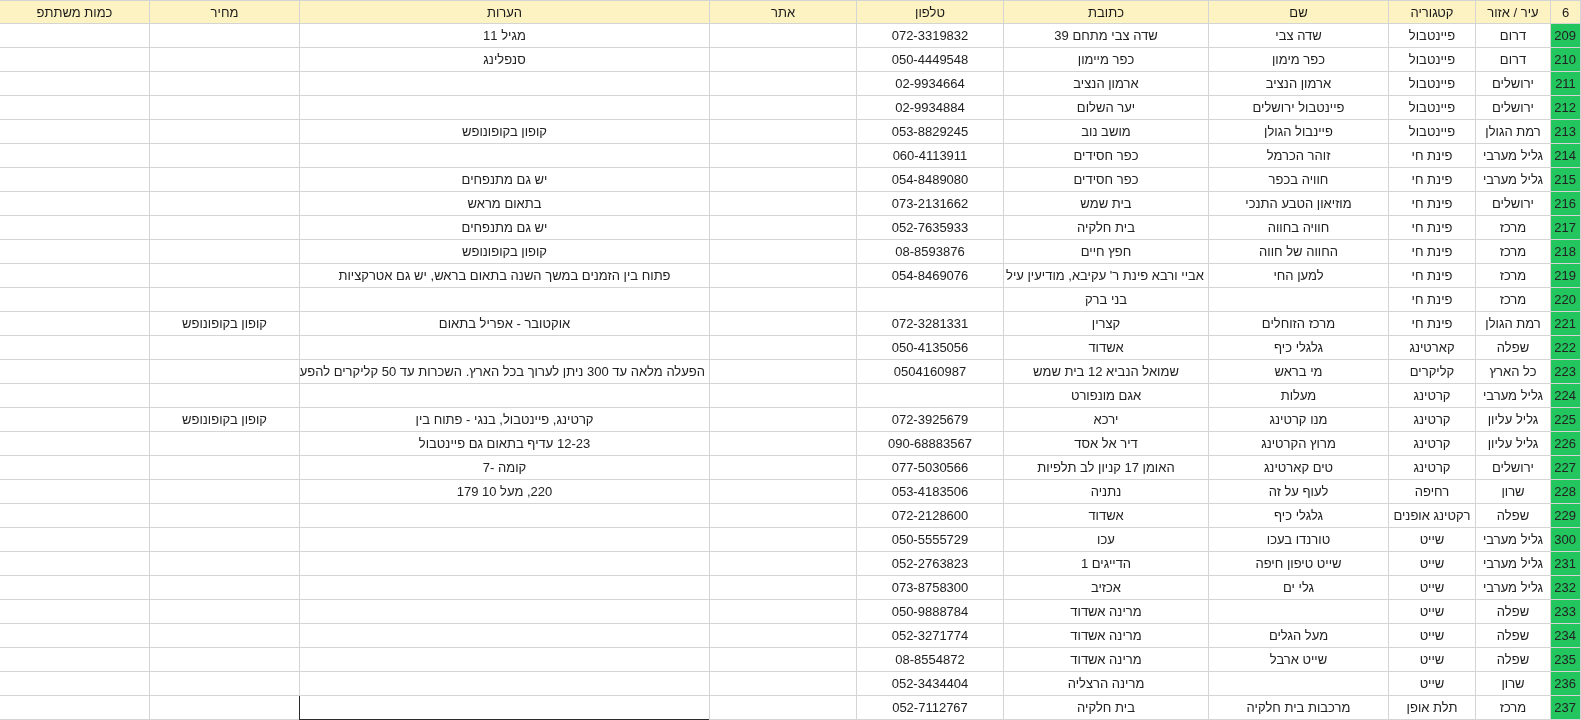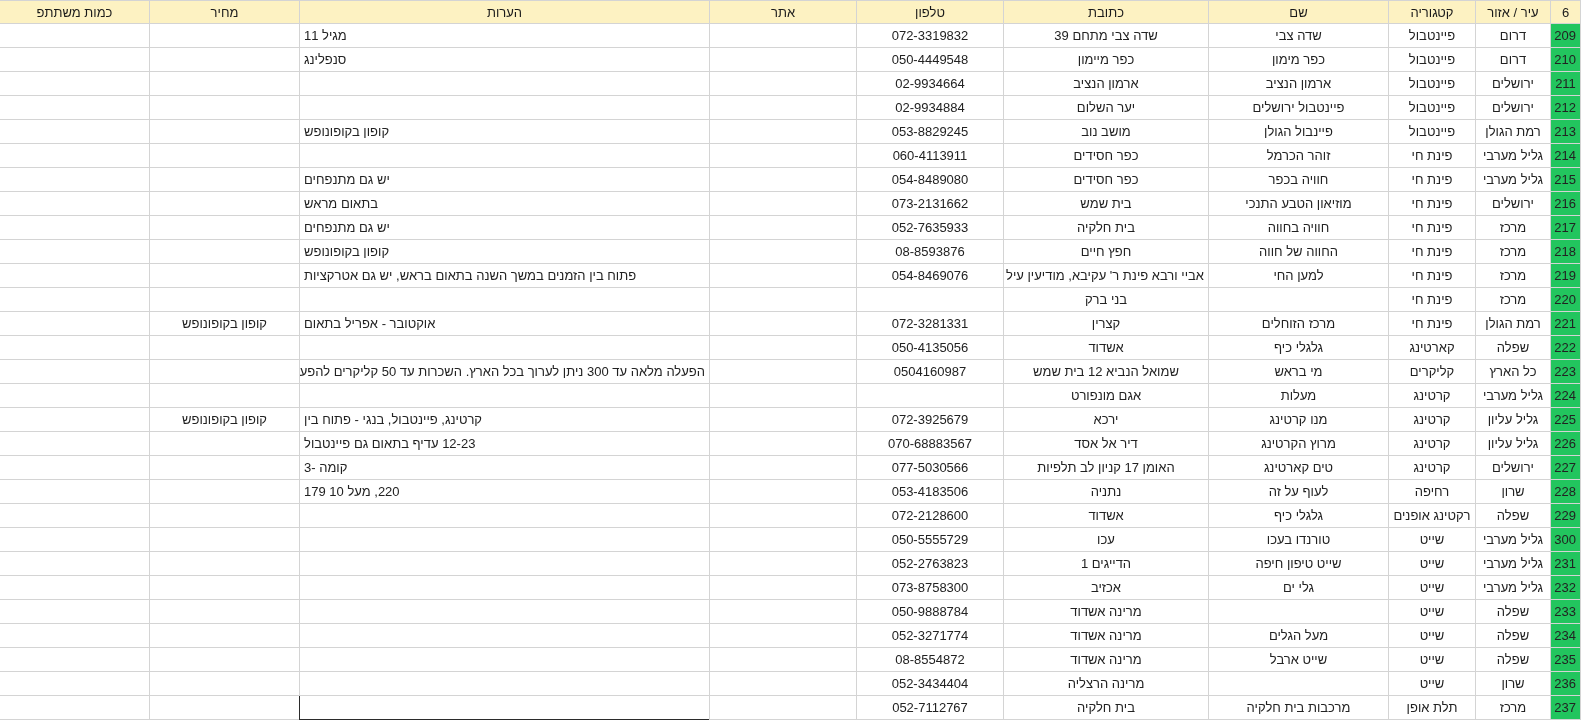--- a/index.html
+++ b/index.html
@@ -61,21 +61,21 @@
   col.c-cat    { width: 87px; }
   col.c-name   { width: 180px; }
   col.c-addr   { width: 205px; }
   col.c-phone  { width: 147px; }
   col.c-site   { width: 147px; }
   col.c-notes  { width: 410px; }
   col.c-price  { width: 150px; }
   col.c-qty    { width: 150px; }
 
   td.center { text-align: center; }
-  td.notes  { text-align: left; }
+  td.notes  { text-align: center; }
   td.muted  { color: #9aa0a6; }
   td.small  { font-size: 10px; }
   td.site-blue { color: #5b6bbf; }
 
   tr.data-row:last-child td.notes-box {
     border: 1px solid #2b2b2b;
   }
 </style>
 </head>
 <body>
@@ -312,35 +312,35 @@
           <td class="notes">קרטינג, פיינטבול, בנגי - פתוח בין</td>
           <td class="center">קופון בקופונופש</td>
           <td class="center"></td>
         </tr>
         <tr class="data-row">
           <td class="rownum">226</td>
           <td class="center">גליל עליון</td>
           <td class="center">קרטינג</td>
           <td class="center">מרוץ הקרטינג</td>
           <td class="center">דיר אל אסד</td>
-          <td class="center">070-68883567</td>
+          <td class="center">090-68883567</td>
           <td class="center"></td>
           <td class="notes">12-23 עדיף בתאום גם פיינטבול</td>
           <td class="center"></td>
           <td class="center"></td>
         </tr>
         <tr class="data-row">
           <td class="rownum">227</td>
           <td class="center">ירושלים</td>
           <td class="center">קרטינג</td>
           <td class="center">טים קארטינג</td>
           <td class="center">האומן 17 קניון לב תלפיות</td>
           <td class="center">077-5030566</td>
           <td class="center"></td>
-          <td class="notes">קומה -3</td>
+          <td class="notes">קומה -7</td>
           <td class="center"></td>
           <td class="center"></td>
         </tr>
         <tr class="data-row">
           <td class="rownum">228</td>
           <td class="center">שרון</td>
           <td class="center">רחיפה</td>
           <td class="center muted small">לעוף על זה</td>
           <td class="center">נתניה</td>
           <td class="center site-blue">053-4183506</td>

